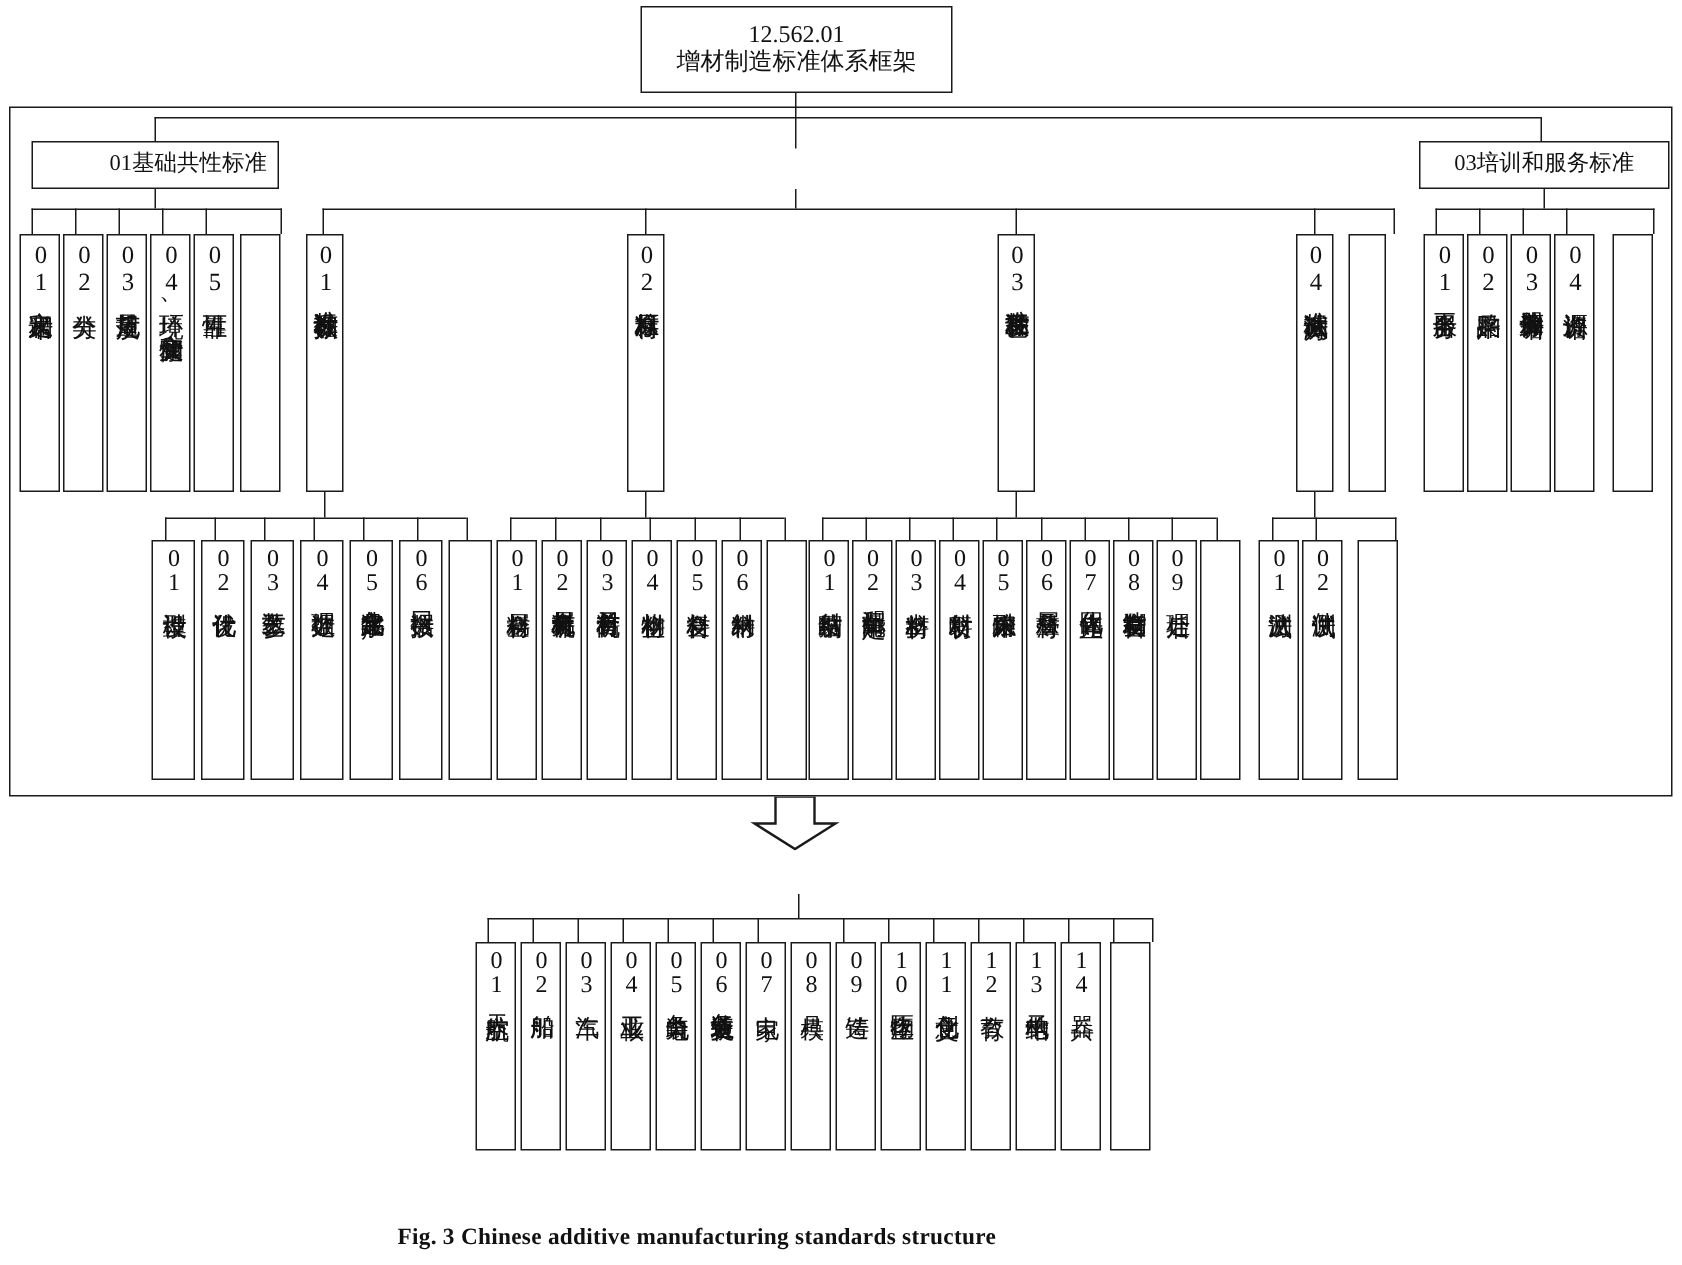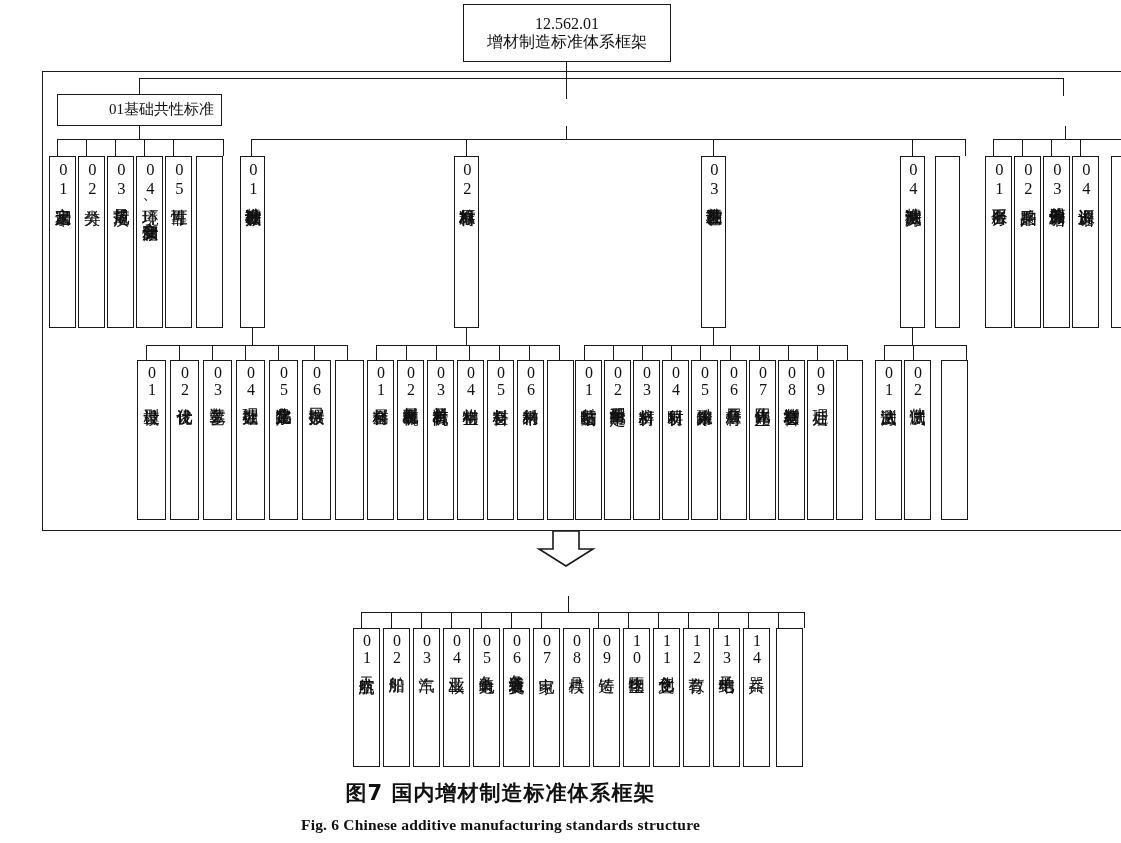--- a/index.html
+++ b/index.html
@@ -4,21 +4,21 @@
 <style>
   html,body{margin:0;padding:0;}
   body{
     width:1121px;height:843px;
     background:#ffffff;
     font-family:"Liberation Serif","DejaVu Serif",serif;
     color:#111;
     overflow:hidden;
     position:relative;
   }
-  #stage{position:relative;width:929px;height:843px;margin-left:36px;}
+  #stage{position:relative;width:929px;height:843px;}
 
   
   .box{
     position:absolute;
     box-sizing:border-box;
     border:1.3px solid #1a1a1a;
     background:#fff;
     display:flex;align-items:center;justify-content:center;
     overflow:hidden;
   }
@@ -90,20 +90,23 @@
 
   <div class="ln hl" style="left:103px;top:78px;width:925px;height:1.3px;"></div>
   <div class="ln vl" style="left:103px;top:78px;width:1.3px;height:18px;"></div>
   <div class="ln vl" style="left:1027px;top:78px;width:1.3px;height:18px;"></div>
 
   <div class="box h-box" style="left:21px;top:94px;width:165px;height:32px;padding-left:44px;">
     <span class="lbl">01基础共性标准</span>
   </div>
 
 
+  <div class="box h-box" style="left:946px;top:94px;width:167px;height:32px;">
+    <span class="lbl">03培训和服务标准</span>
+  </div>
 
   <div class="ln vl" style="left:103px;top:126px;width:1.3px;height:13px;"></div>
   <div class="ln vl" style="left:530px;top:126px;width:1.3px;height:13px;"></div>
   <div class="ln vl" style="left:1029px;top:126px;width:1.3px;height:13px;"></div>
 
   <div class="ln hl" style="left:21px;top:139px;width:167px;height:1.3px;"></div>
   <div class="ln vl" style="left:21px;top:139px;width:1.3px;height:17px;"></div>
   <div class="ln vl" style="left:50px;top:139px;width:1.3px;height:17px;"></div>
   <div class="ln vl" style="left:79px;top:139px;width:1.3px;height:17px;"></div>
   <div class="ln vl" style="left:108px;top:139px;width:1.3px;height:17px;"></div>
@@ -361,16 +364,15 @@
   <div class="box v-box narrow" style="left:677px;top:628px;width:27px;height:139px;">
     <span class="lbl">13结构电子</span>
     </div>
   <div class="box v-box narrow" style="left:707px;top:628px;width:27px;height:139px;">
     <span class="lbl">14兵器</span>
     </div>
   <div class="box v-box narrow" style="left:740px;top:628px;width:27px;height:139px;">
     <span class="lbl"></span>
     </div>
 
-  <div class="cap-cn" style="top:779px;">图7   国内增材制造标准体系框架</div>
-  <div class="cap-en" style="top:816px;">Fig. 6   Chinese additive manufacturing standards structure</div>
+  <div class="cap-en" style="top:816px;">Fig. 3   Chinese additive manufacturing standards structure</div>
 
 </div>
 
 </body></html>

